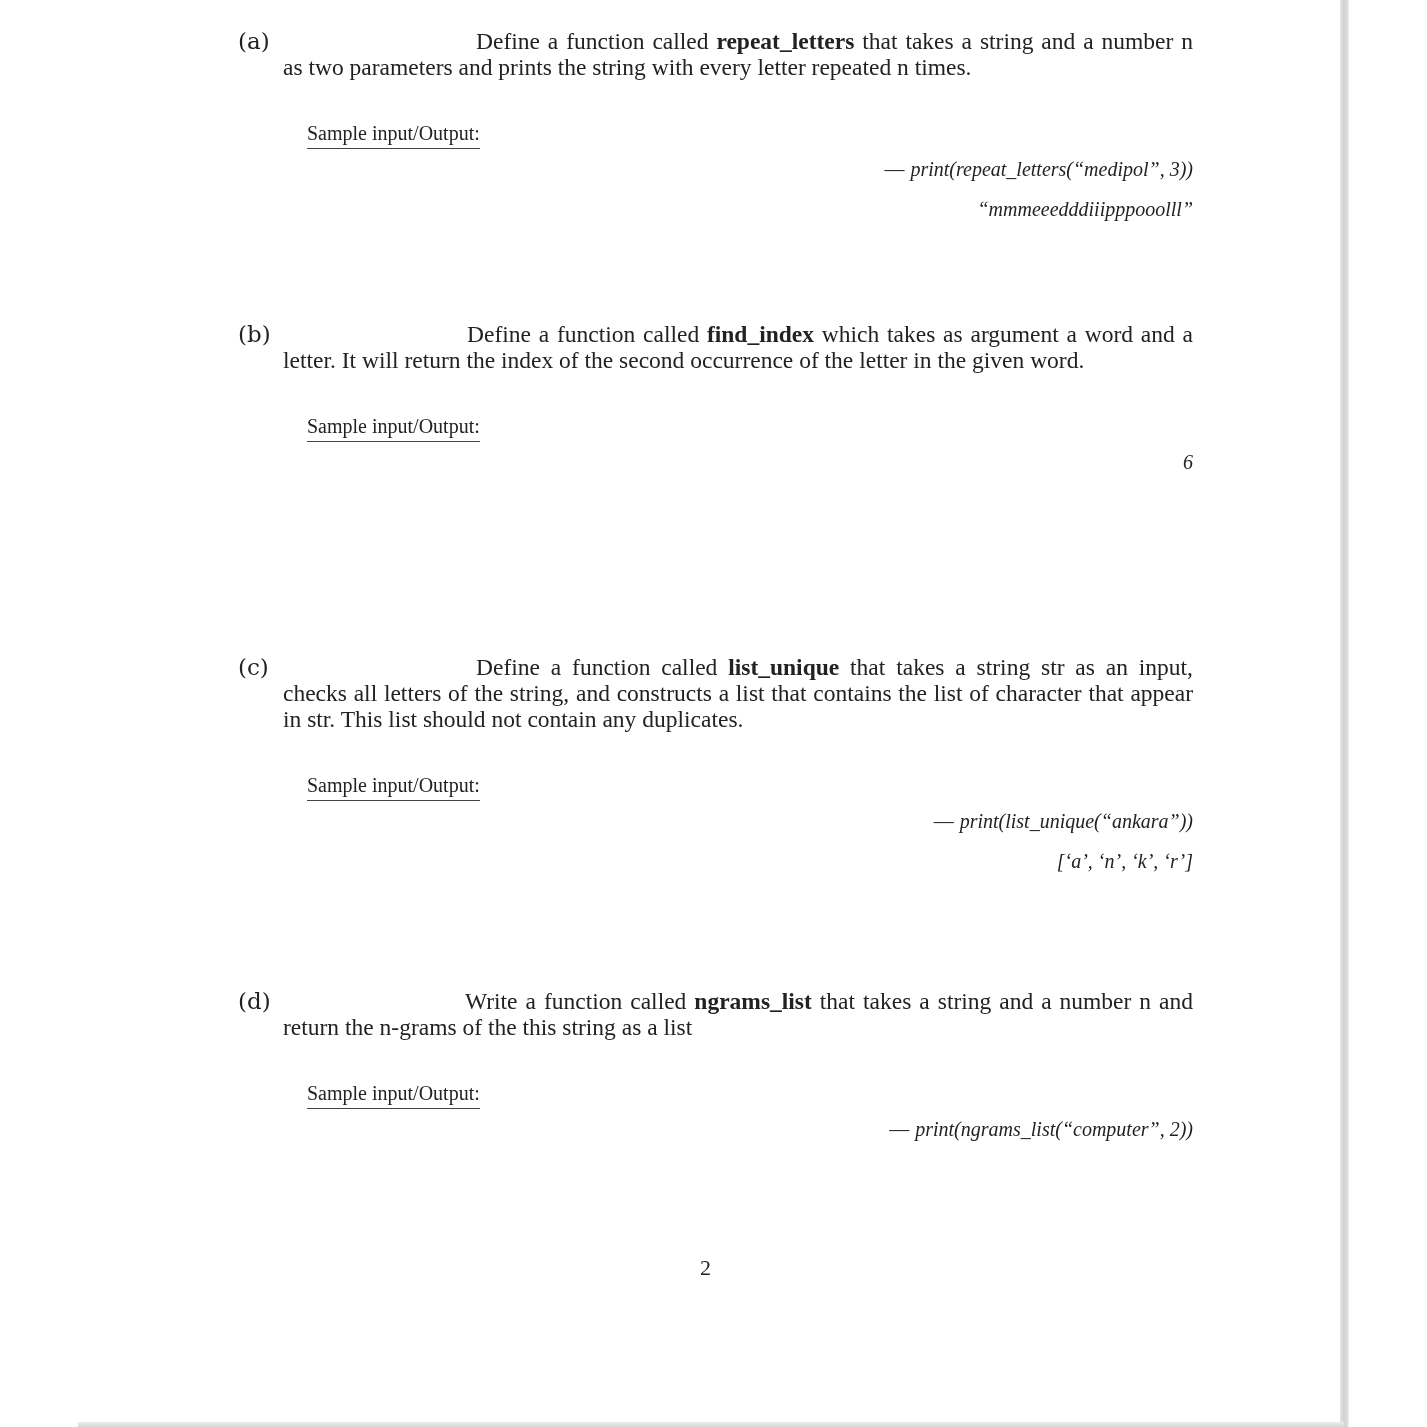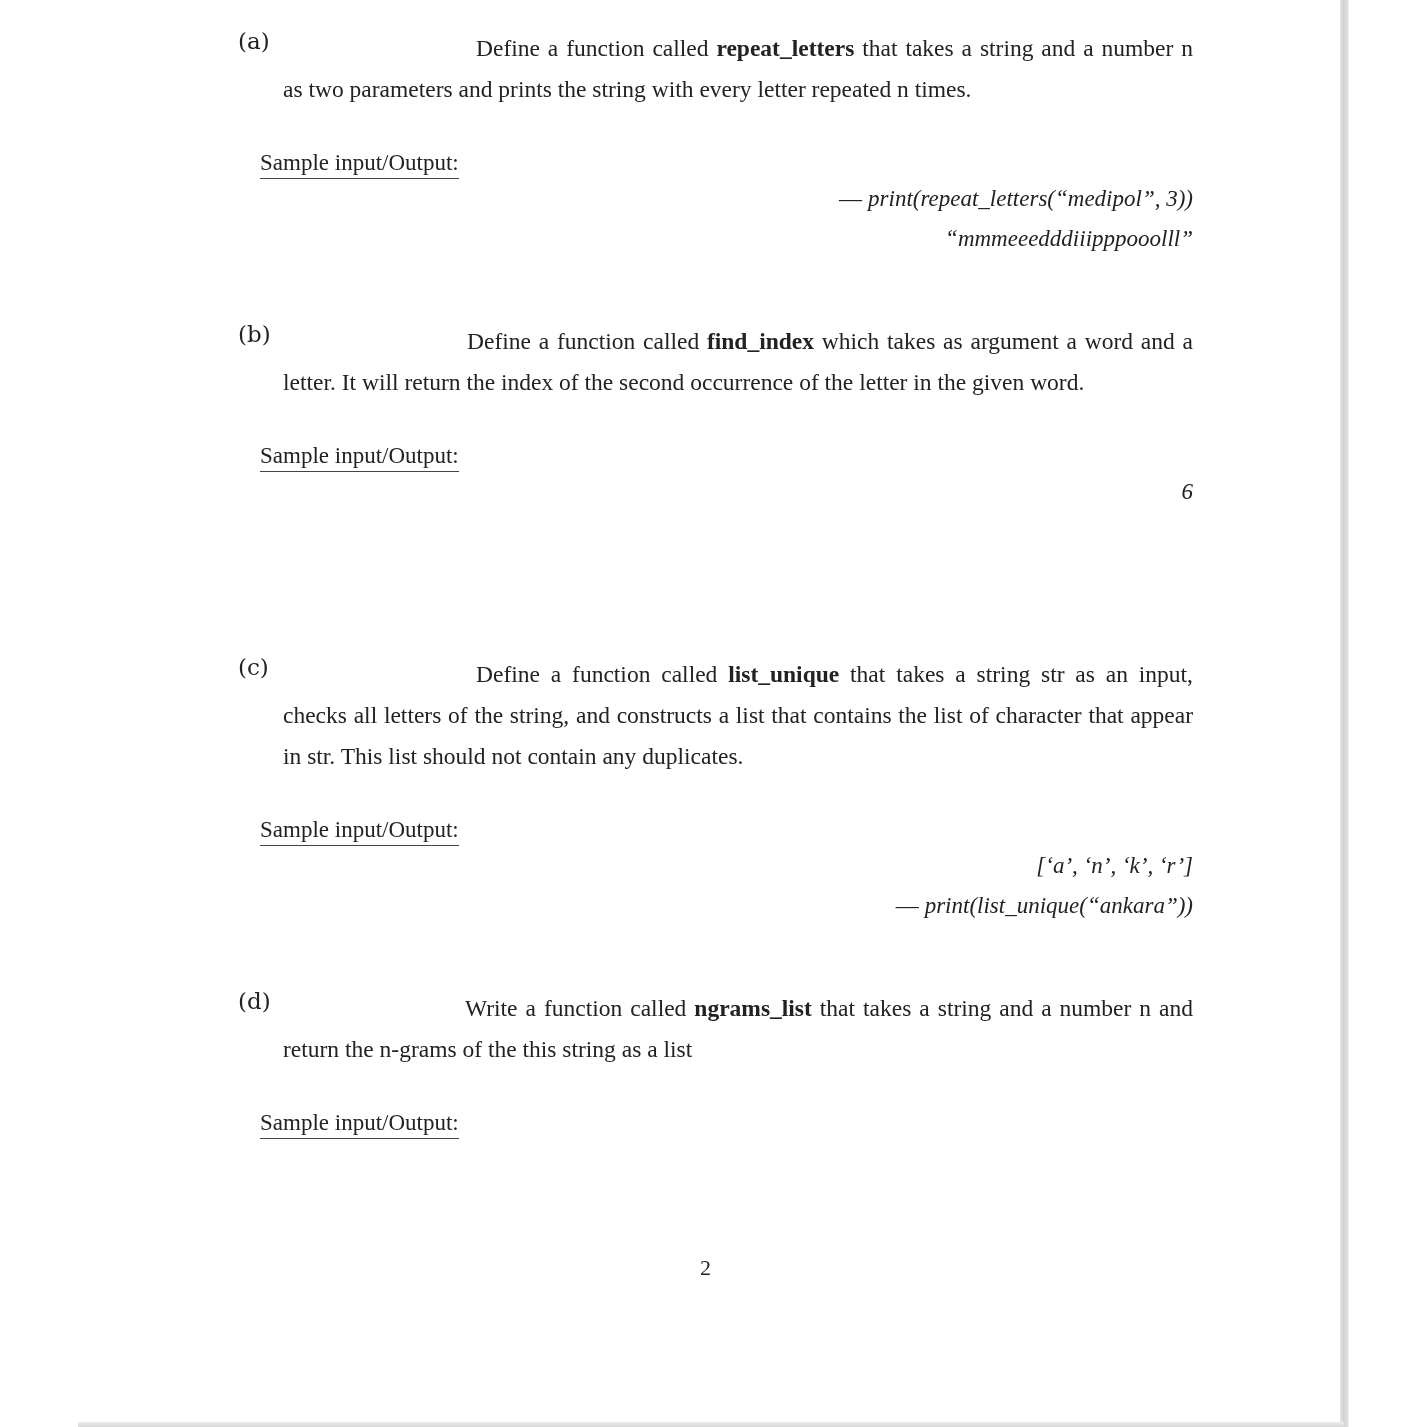--- a/index.html
+++ b/index.html
@@ -12,28 +12,28 @@
     background:linear-gradient(to right, #e6e6e6, #d2d2d2 40%, #dcdcdc 80%, #f2f2f2);
   }
   .page-shadow-bottom {
     position:absolute; left:78px; top:1422px; width:1266px; height:5px;
     background:linear-gradient(to bottom, #ececec, #d8d8d8);
   }
   .problem { position:absolute; left:238px; width:955px; }
   .label { position:absolute; left:0; top:0; font-size:23px; }
   .body-text {
     font-family: "Liberation Serif", "DejaVu Serif", serif;
-    font-size:23.5px; line-height:41px; margin-left:45px; text-align:justify;
+    font-size:23.5px; line-height:26px; margin-left:45px; text-align:justify;
     text-align-last:left;
   }
   .first-line-indent { display:inline-block; width:193px; }
   .bold { font-weight:bold; }
   .sample {
-    margin-left:22px; margin-top:39px;
-    font-family: "Liberation Serif", "DejaVu Serif", serif; font-size:23px;
+    margin-left:69px; margin-top:39px;
+    font-family: "Liberation Serif", "DejaVu Serif", serif; font-size:20px;
   }
   .sample-title {
     display:inline-block; border-bottom:1.5px solid #444; padding-bottom:1px; line-height:28px;
   }
   .code-line {
     font-style:italic; line-height:40px; font-family:"Liberation Serif","DejaVu Serif",serif;text-align:right;
   }
   .dash { font-style:normal; margin-right:6px; }
   .page-number {
     position:absolute; left:700px; top:1255px; font-family:"Liberation Serif",serif; font-size:22px;
@@ -68,28 +68,29 @@
   </div>
 </div>
 
 <div class="problem" style="top:654px;">
   <span class="label">(c)</span>
   <div class="body-text">
     <span class="first-line-indent"></span><span>Define a function called </span><span class="bold">list_unique</span><span> that takes a string str as an input, checks all letters of the string, and constructs a list that contains the list of character that appear in str. This list should not contain any duplicates.</span>
   </div>
   <div class="sample">
     <div><span class="sample-title">Sample input/Output:</span></div>
+    <div class="code-line"><span class="dash">—</span><span>print(list_unique(“ankara”))</span></div>
     <div class="code-line">[‘a’, ‘n’, ‘k’, ‘r’]</div>
-    <div class="code-line"><span class="dash">—</span><span>print(list_unique(“ankara”))</span></div>
   </div>
 </div>
 
 <div class="problem" style="top:988px;">
   <span class="label">(d)</span>
   <div class="body-text">
     <span class="first-line-indent" style="width:182px"></span><span>Write a function called </span><span class="bold">ngrams_list</span><span> that takes a string and a number n and return the n-grams of the this string as a list</span>
   </div>
   <div class="sample">
     <div><span class="sample-title">Sample input/Output:</span></div>
+    <div class="code-line"><span class="dash">—</span><span>print(ngrams_list(“computer”, 2))</span></div>
   </div>
 </div>
 
 <div class="page-number">2</div>
 
 </body></html>

